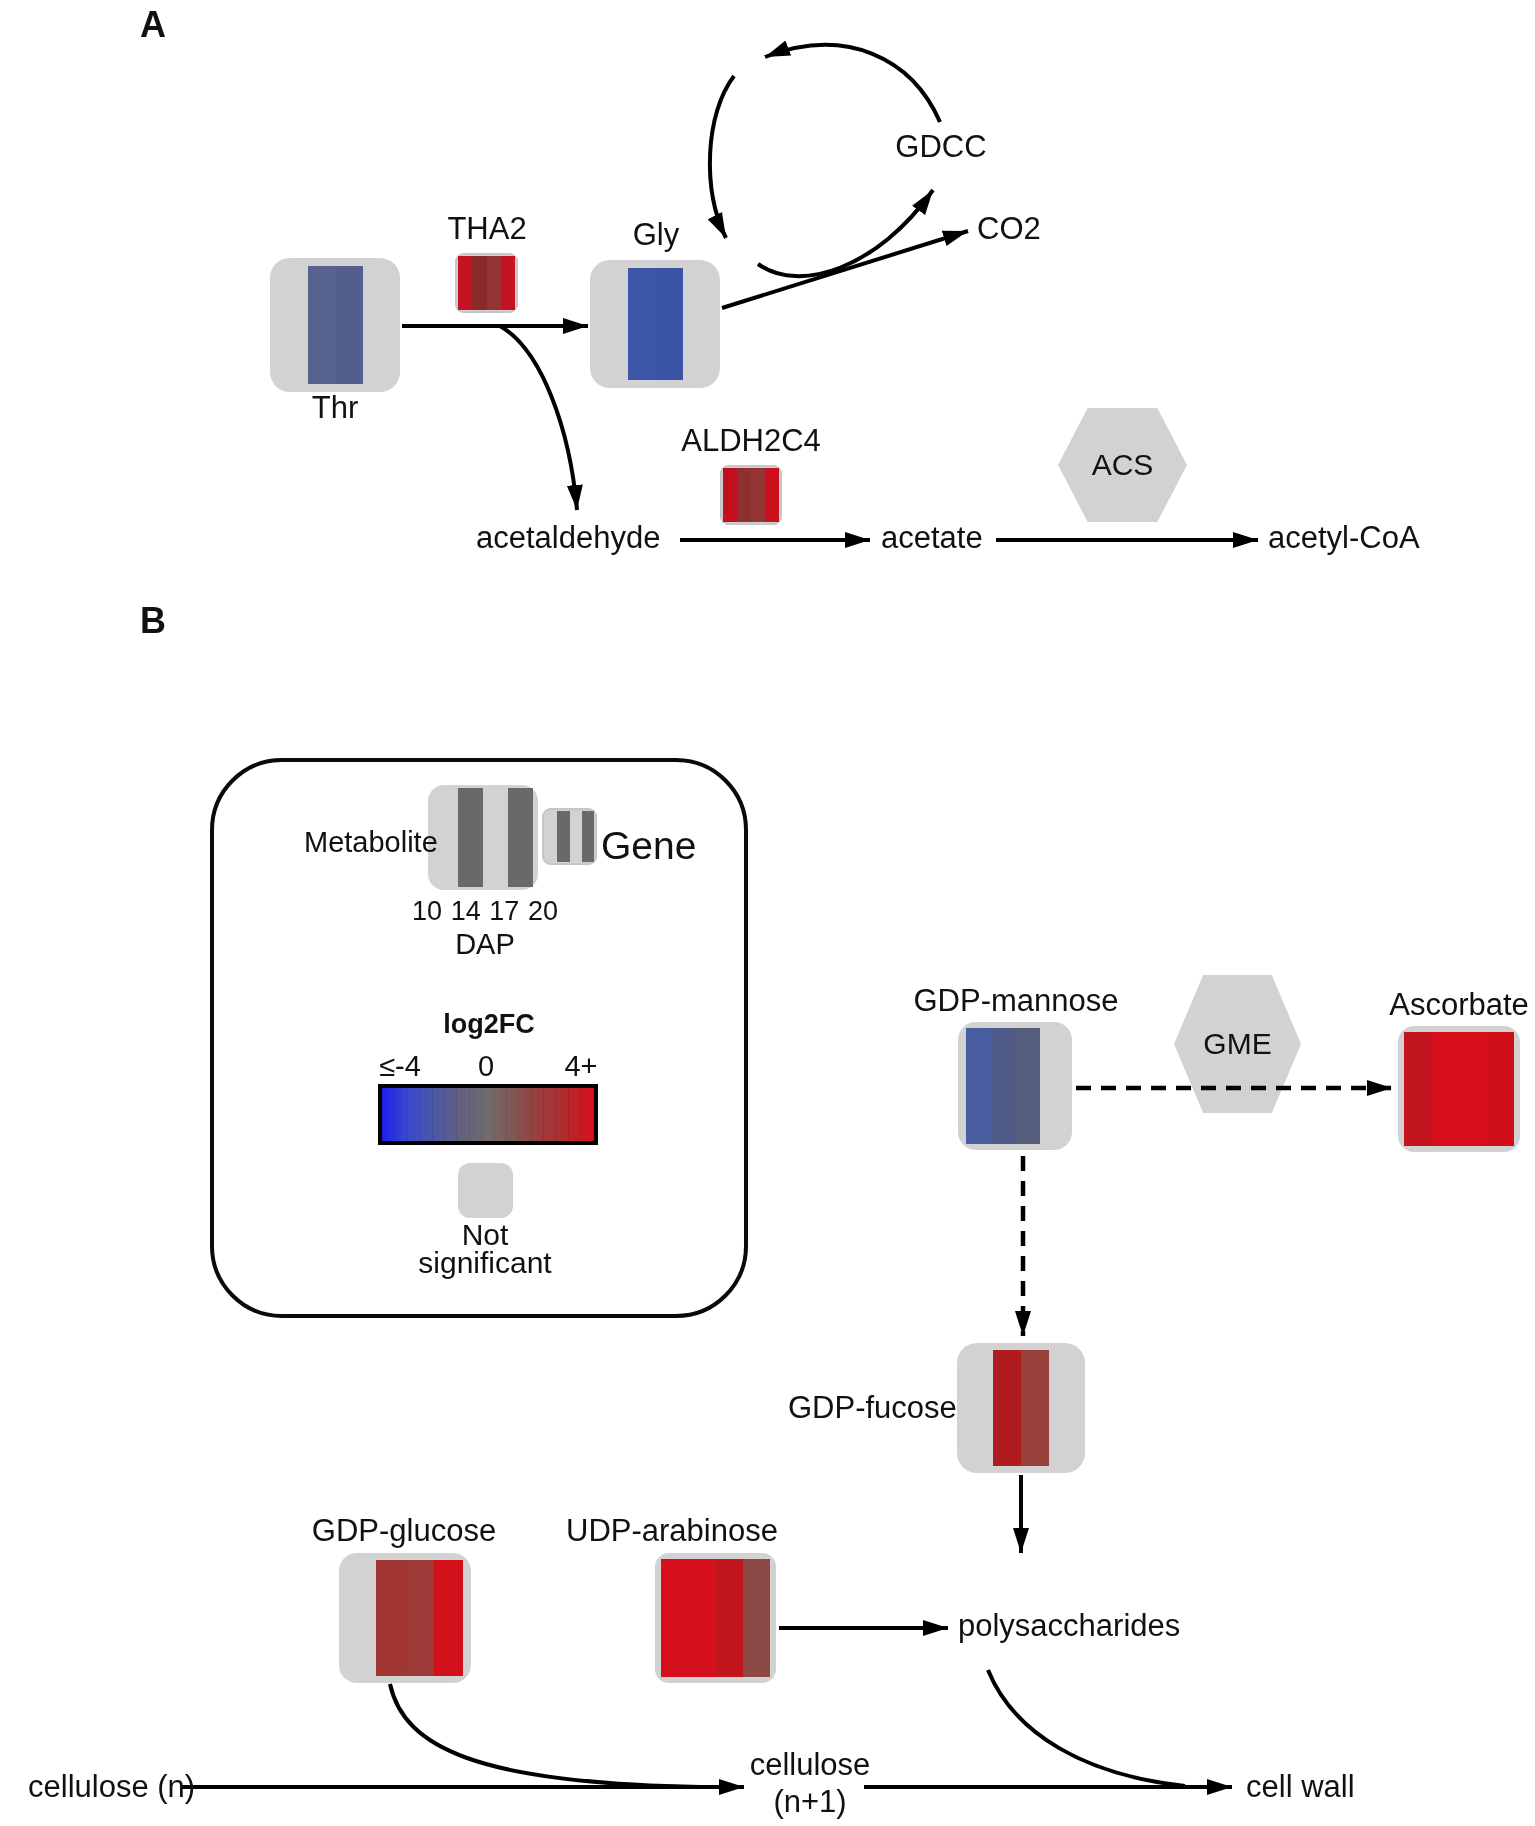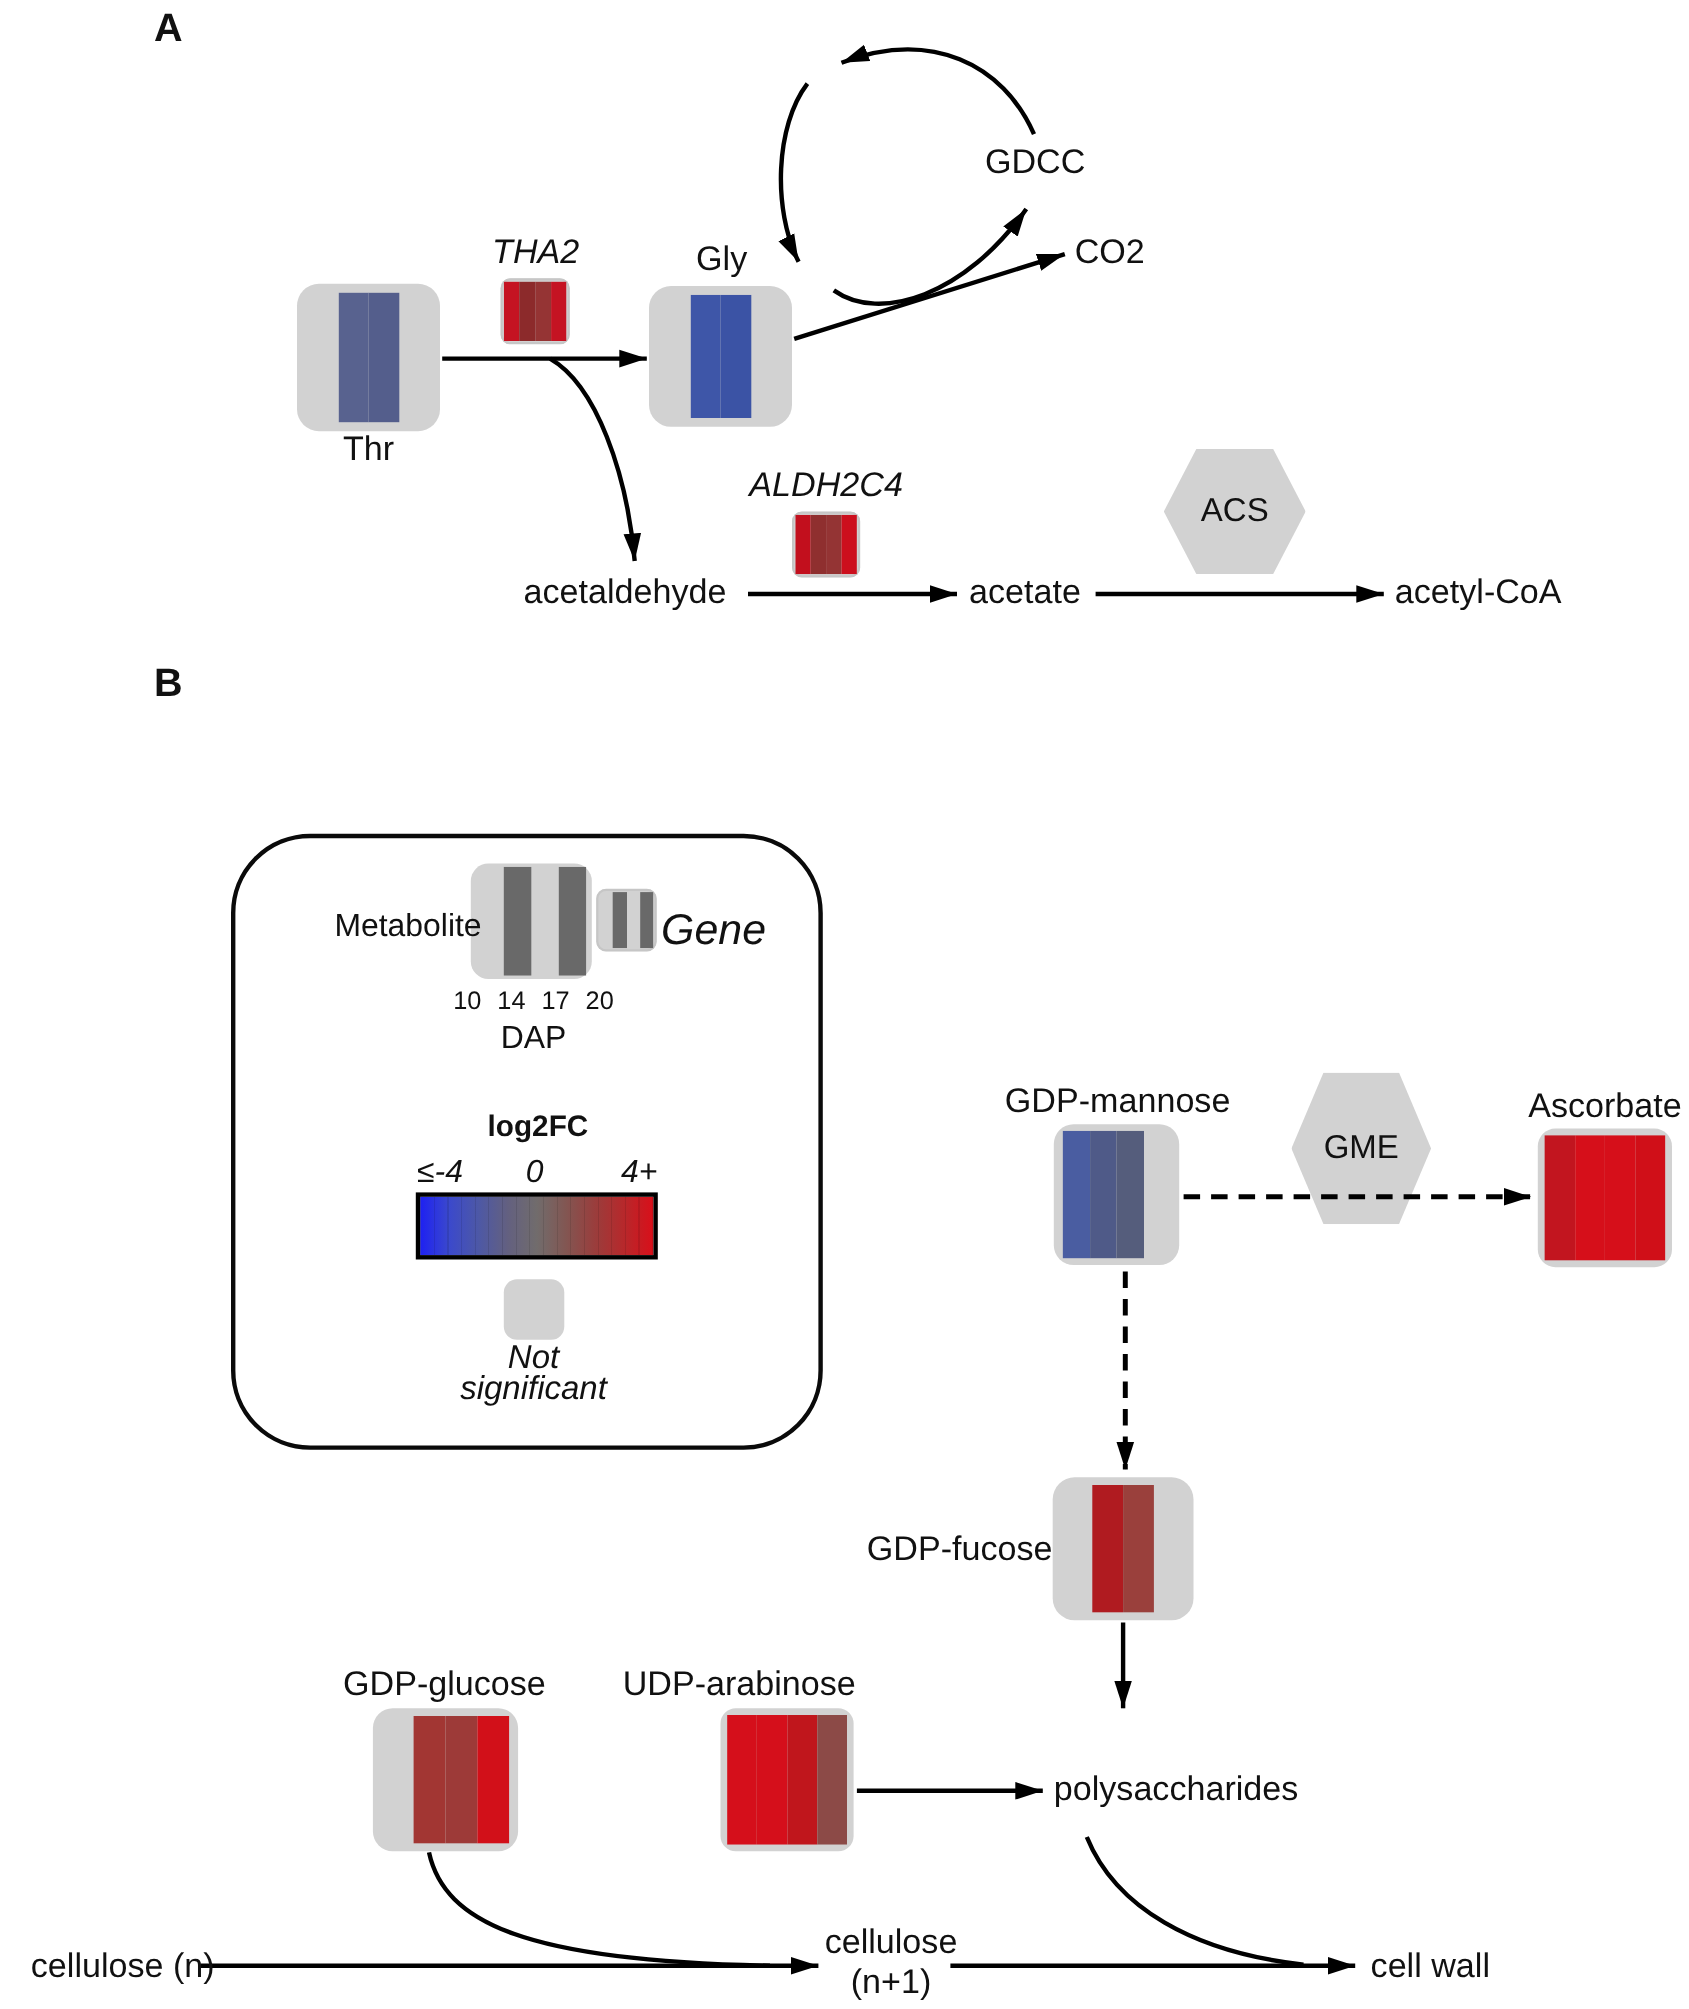--- a/index.html
+++ b/index.html
@@ -1,35 +1,35 @@
 <!DOCTYPE html>
 <html><head>
 <meta charset="utf-8">
 <style>
   html,body{margin:0;padding:0;background:#ffffff;}
   .canvas{position:relative;width:1535px;height:1826px;background:#ffffff;
           font-family:"Liberation Sans", sans-serif;color:#111;overflow:hidden;}
   .lbl{position:absolute;font-size:31px;white-space:nowrap;z-index:3;line-height:1.05;}
   .ctr{transform:translateX(-50%);text-align:center;}
-  .it{font-style:italic;}
+  .it{}
   .bold{font-weight:bold;}
   .panel-letter{position:absolute;font-size:36px;font-weight:bold;z-index:3;}
   .node{position:absolute;background:#d2d2d2;border-radius:20px;z-index:1;}
   .gene{position:absolute;background:#d2d2d2;border-radius:9px;box-shadow:0 0 0 2px #c6c6c6 inset;z-index:1;}
   .hex{position:absolute;background:#d2d2d2;display:flex;align-items:center;justify-content:center;
        font-size:30px;z-index:1;clip-path:polygon(0 50%,23% 0,77% 0,100% 50%,77% 100%,23% 100%);}
   .hm{position:absolute;display:flex;overflow:hidden;}
   .hm-col{flex:1 1 0;}
   .legend-frame{position:absolute;left:210px;top:758px;width:530px;height:552px;
                 border:4px solid #0a0a0a;border-radius:72px;z-index:0;background:transparent;}
   .scalebar{position:absolute;left:378px;top:1084px;width:212px;height:53px;border:4px solid #000;z-index:1;}
   .scalebar .segments{position:absolute;inset:0;
       background:repeating-linear-gradient(90deg,rgba(0,0,0,0.10) 0 1px,transparent 1px 12.4px);}
   .dap-ticks{position:absolute;left:412px;top:896px;width:146px;display:flex;
-             justify-content:space-between;font-size:23px;z-index:3;}
+             justify-content:space-between;font-size:27px;z-index:3;}
   svg.arrows{position:absolute;left:0;top:0;z-index:2;pointer-events:none;}
 </style>
 </head>
 <body>
 
 <div class="canvas">
 
   <div class="panel-letter" style="left:140px;top:4px">A</div>
   <div class="panel-letter" style="left:140px;top:600px">B</div>
 

